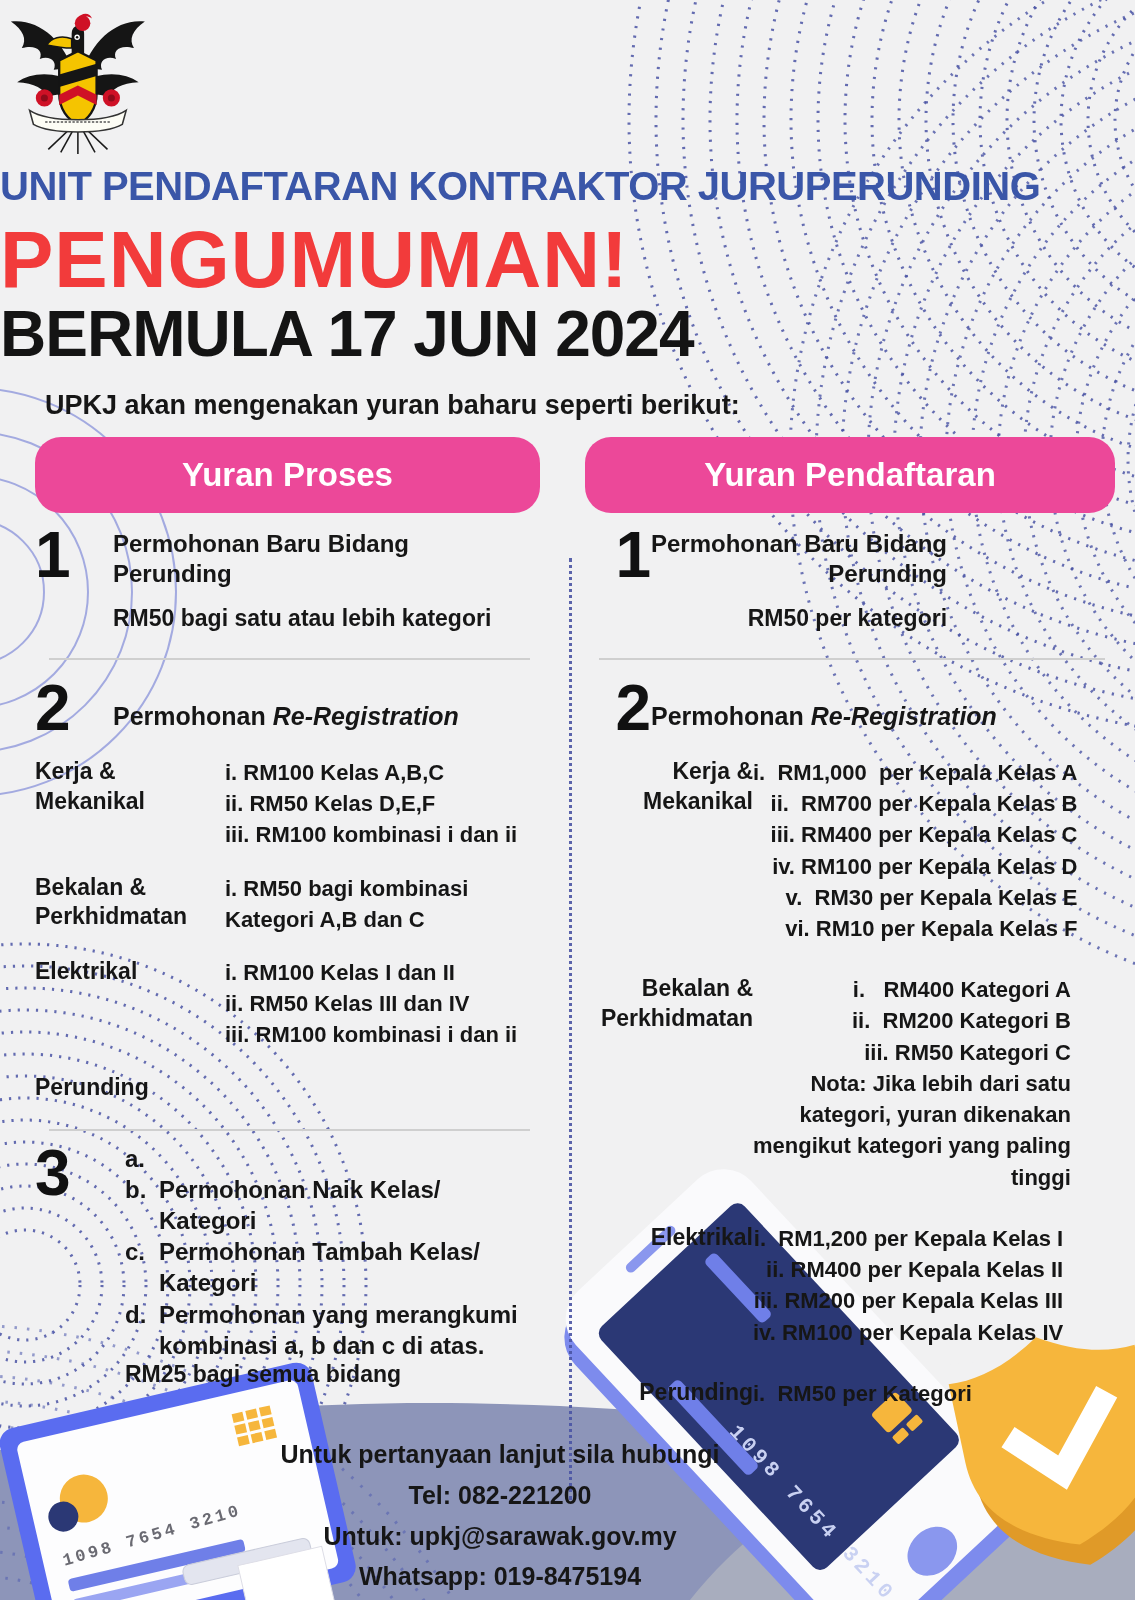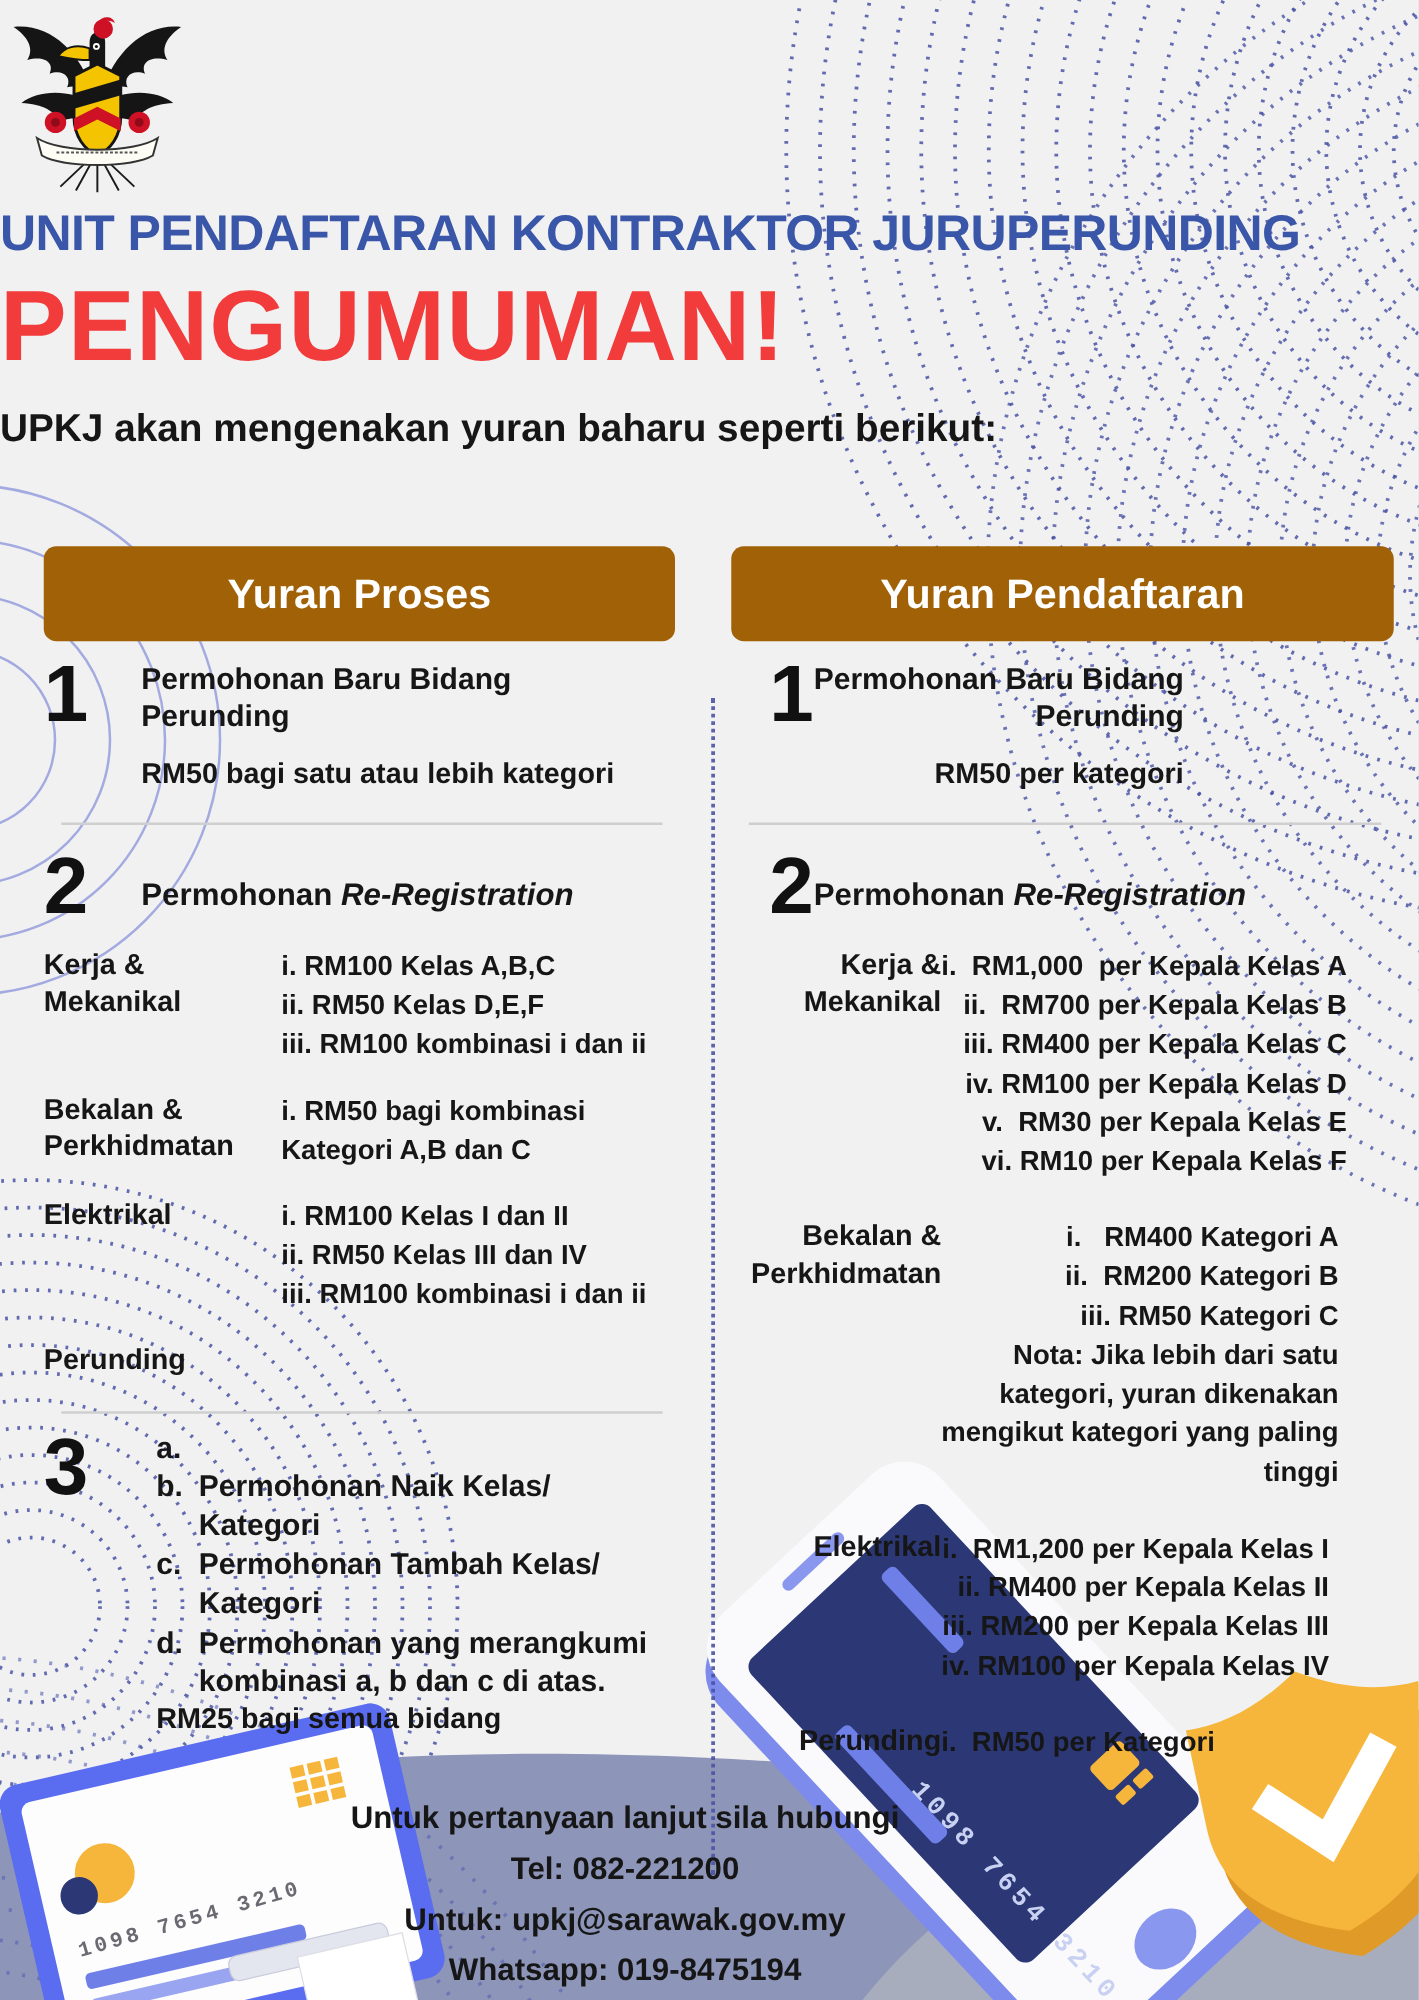--- a/index.html
+++ b/index.html
@@ -5,26 +5,26 @@
   html,body{margin:0;padding:0;background:#dcdcde;}
   .poster{position:relative;width:1135px;height:1600px;background:#f1f1f2;overflow:hidden;
           font-family:"Liberation Sans",sans-serif;color:#161616;margin:0 auto;}
   .decor{position:absolute;left:0;top:0;width:1135px;height:1600px;z-index:0;}
 
   .header{position:absolute;top:0;left:0;width:100%;text-align:left;z-index:2;}
   .crest{height:148px;margin-top:6px;}
   .org-title{margin:8px 0 0;font-size:40px;font-weight:700;color:#3a56a8;line-height:1;letter-spacing:-.5px;}
   .headline{margin:14px 0 0;font-size:80px;font-weight:800;color:#f23b3b;line-height:1;letter-spacing:1px;}
   .subheadline{margin:2px 0 0;font-size:64px;font-weight:800;color:#141414;line-height:1;letter-spacing:-1px;}
-  .intro{margin:24px 0 0;font-size:31px;font-weight:700;}
+  .intro{margin:24px 0 0;font-size:27px;font-weight:700;padding-left:45px;}
 
   .col{position:absolute;top:437px;z-index:2;}
   .col-left{left:35px;width:505px;}
   .col-right{left:585px;width:530px;text-align:right;}
-  .pill{height:76px;border-radius:10px;background:#a16207;color:#fff;font-size:33px;font-weight:700;
+  .pill{height:76px;border-radius:26px;background:#ec4899;color:#fff;font-size:33px;font-weight:700;
         display:flex;align-items:center;justify-content:center;}
   .item{display:flex;margin-top:12px;}
   .num{font-size:64px;font-weight:800;line-height:.95;width:78px;flex:none;color:#111;}
   .col-right .num{width:66px;}
   .item-title{font-size:24px;font-weight:700;line-height:1.25;white-space:pre-line;padding-top:4px;}
   .item-note{margin-top:16px;font-size:23px;font-weight:700;}
   .divider{border:none;border-top:2px solid #cfcfcf;margin:26px 10px 0 14px;}
   .item2-head{display:flex;align-items:flex-end;margin-top:18px;}
   .item2-title{font-size:25px;font-weight:700;padding-bottom:8px;}
   .item2-title .it{font-style:italic;}
@@ -206,20 +206,21 @@
       <path d="M76,114 L100,102 L124,114 L124,127 L100,115 L76,127 Z" fill="#cf1126"></path>
       <circle cx="57" cy="118" r="11" fill="#cf1126"></circle>
         <circle cx="57" cy="118" r="4.5" fill="#8f0b1a"></circle>
       <circle cx="143" cy="118" r="11" fill="#cf1126"></circle>
         <circle cx="143" cy="118" r="4.5" fill="#8f0b1a"></circle>
       <path d="M38,134 C62,150 138,150 162,134 L157,152 C135,165 65,165 43,152 Z" fill="#fdfdf5" stroke="#333" stroke-width="2"></path>
       <line x1="58" y1="149" x2="142" y2="149" stroke="#555" stroke-width="2" stroke-dasharray="3 2"></line>
     </svg>
     <div class="org-title">UNIT PENDAFTARAN KONTRAKTOR JURUPERUNDING</div>
     <div class="headline">PENGUMUMAN!</div>
+    <div class="subheadline">BERMULA 17 JUN 2024</div>
     <div class="intro">UPKJ akan mengenakan yuran baharu seperti berikut:</div>
   </div>
 
   <section class="col col-left">
     <div class="pill">Yuran Proses</div>
 
     <div class="item">
       <div class="num">1</div>
       <div>
         <div class="item-title">Permohonan Baru Bidang

